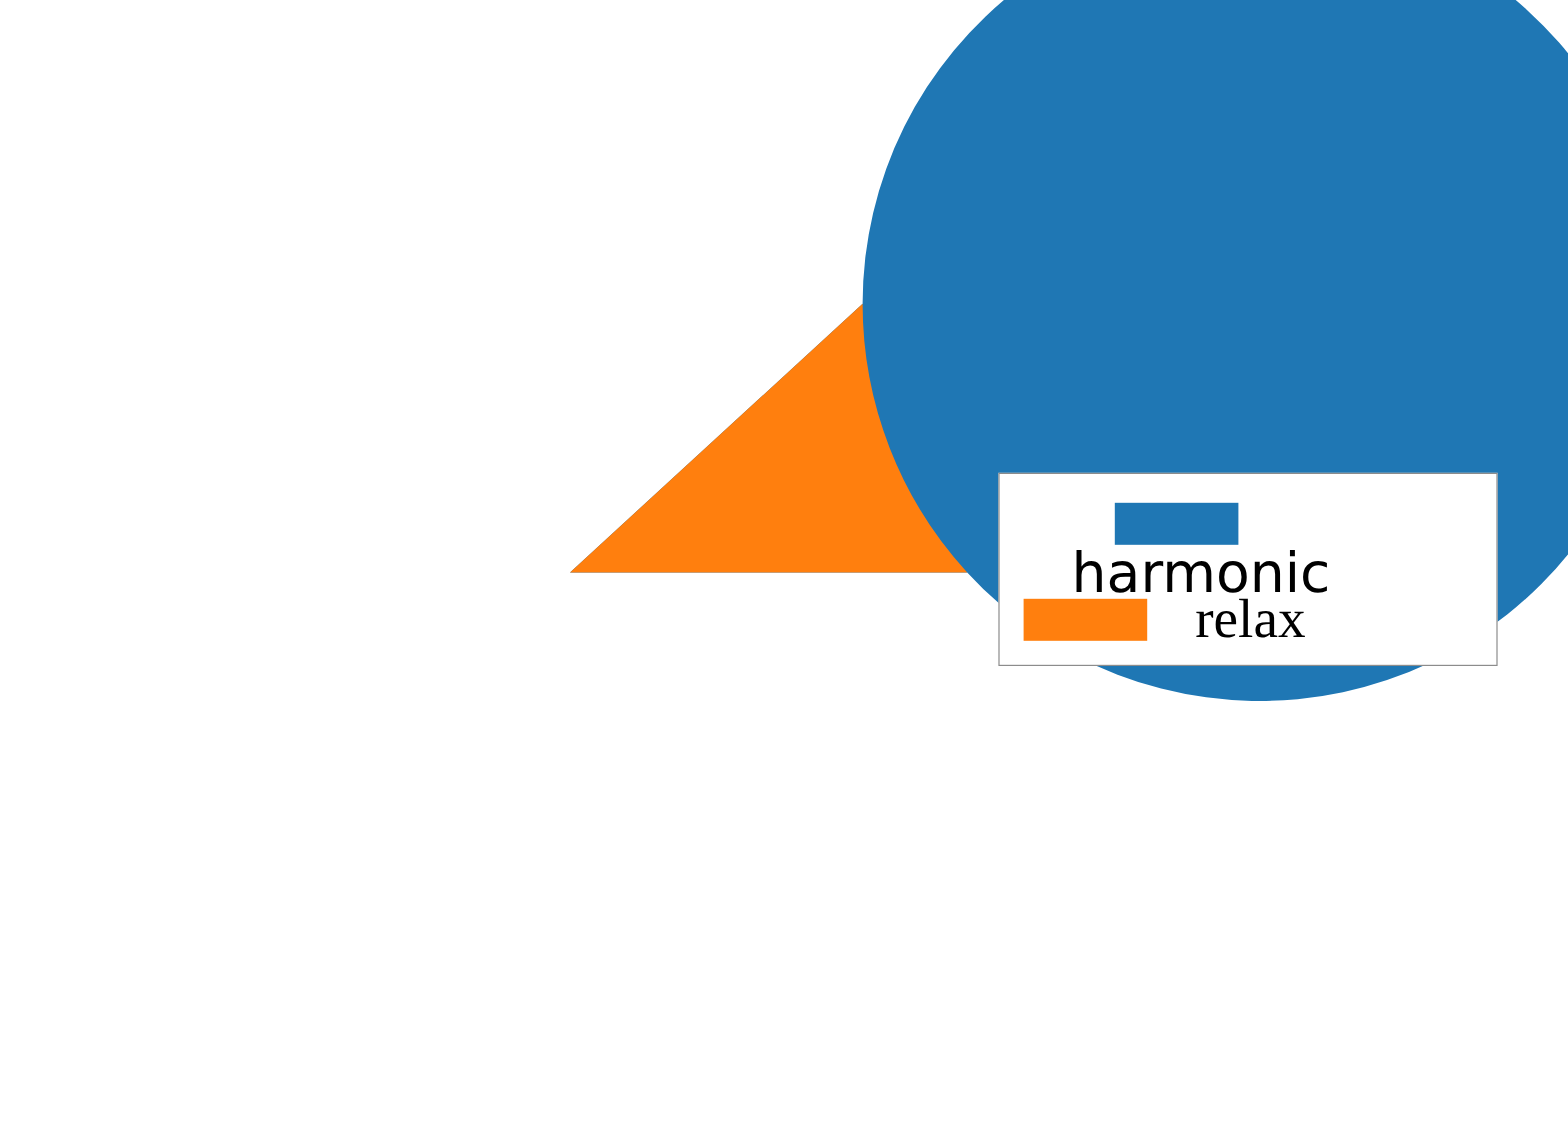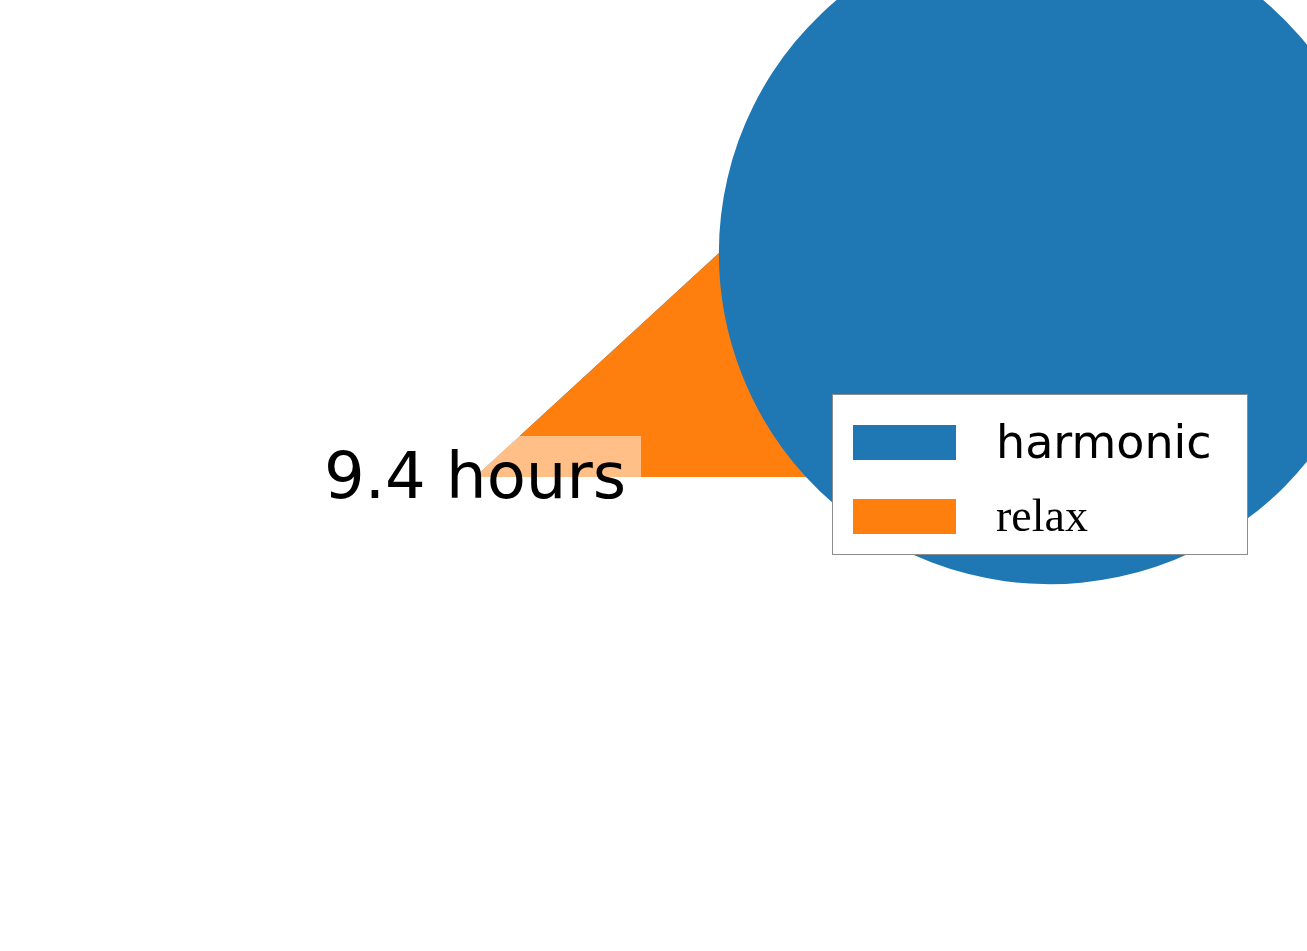--- a/index.html
+++ b/index.html
@@ -79,24 +79,23 @@
 
   <div id="pie-wrap">
     <svg id="pie-svg" viewBox="0 0 1307 951" xmlns="http://www.w3.org/2000/svg">
 
       <path id="wedge-harmonic" d="M 475 477 L 806.00 477.00 A 331 331 0 1 0 718.84 253.16 Z" fill="#1f77b4"></path>
 
       <path id="wedge-relax" d="M 475 477 L 718.84 253.16 A 331 331 0 0 0 806.00 477.00 Z" fill="#ff7f0e"></path>
     </svg>
   </div>
 
-  <div class="wedge-label" id="pie-label-harmonic" style="left:309px; top:436px; width:332px; height:79px;">9.4 hours</div>
 
   <div id="legend-box" style="border-color: rgb(140, 140, 140);">
-    <div class="legend-entry" style="left:20px; top:24px;">
+    <div class="legend-entry" style="left:20px; top:24px;flex-direction:column;">
       <span class="legend-swatch" id="legend-swatch-0" style="background: rgb(31, 119, 180);"></span>
       <span class="legend-text">harmonic</span>
     </div>
     <div class="legend-entry" style="left:20px; top:98px;font-family:Liberation Serif, serif;">
       <span class="legend-swatch" id="legend-swatch-1" style="background: rgb(255, 127, 14);"></span>
       <span class="legend-text">relax</span>
     </div>
   </div>
 
 </div>

